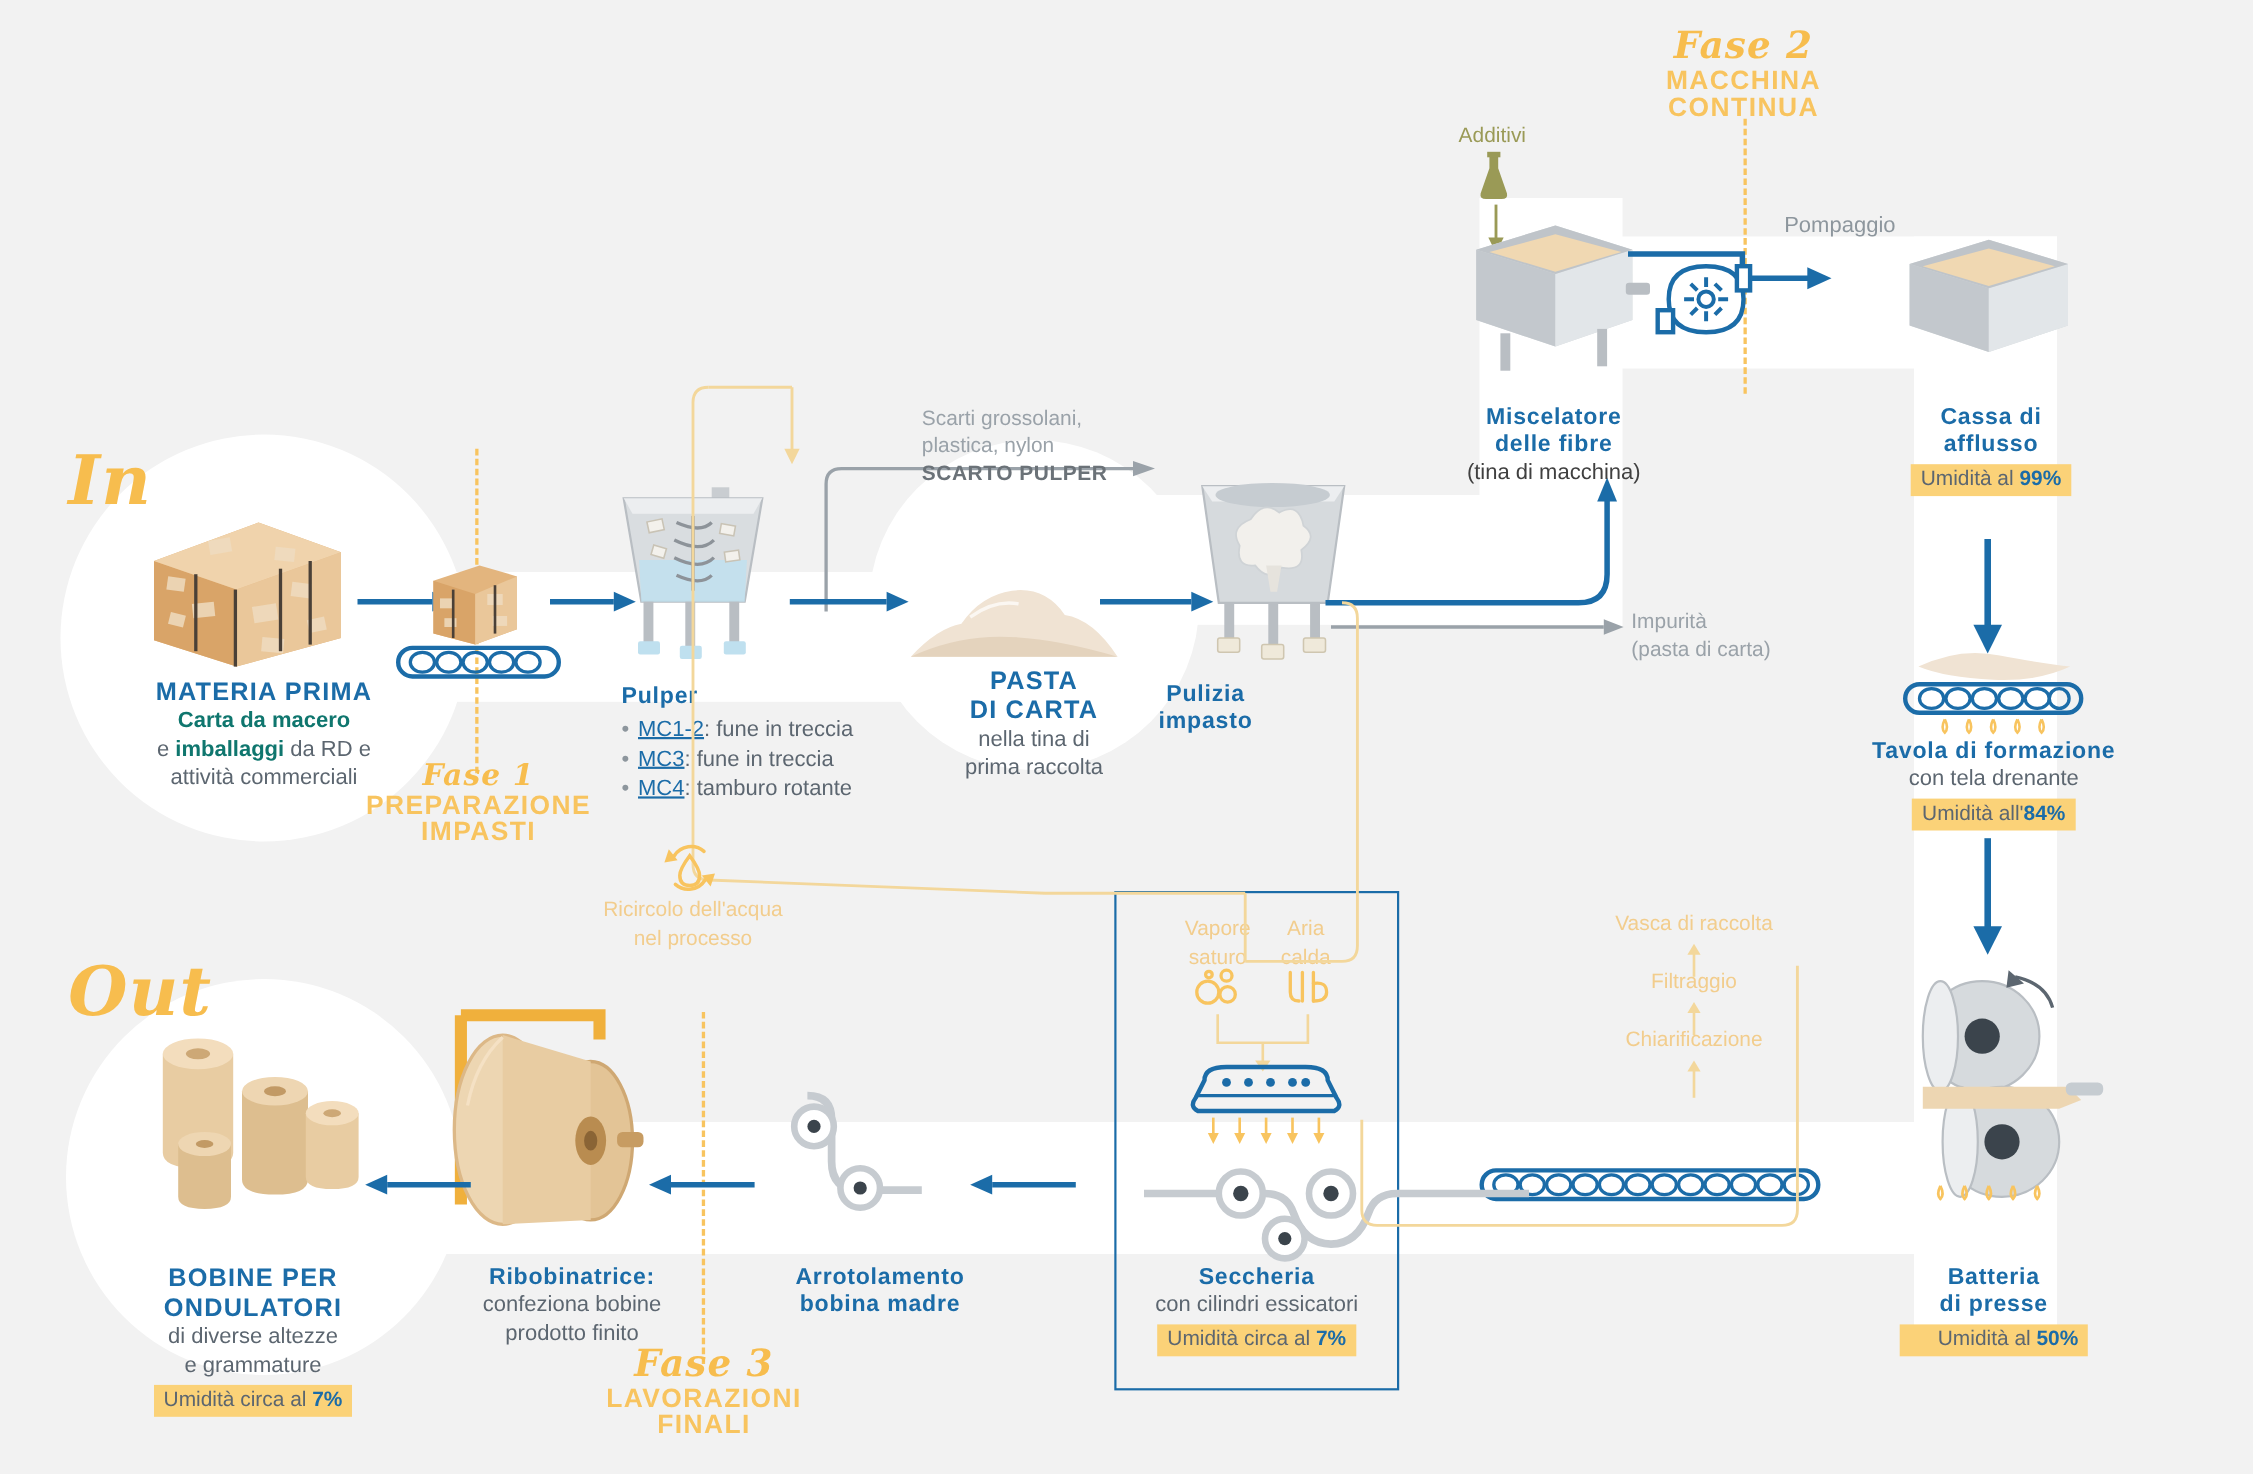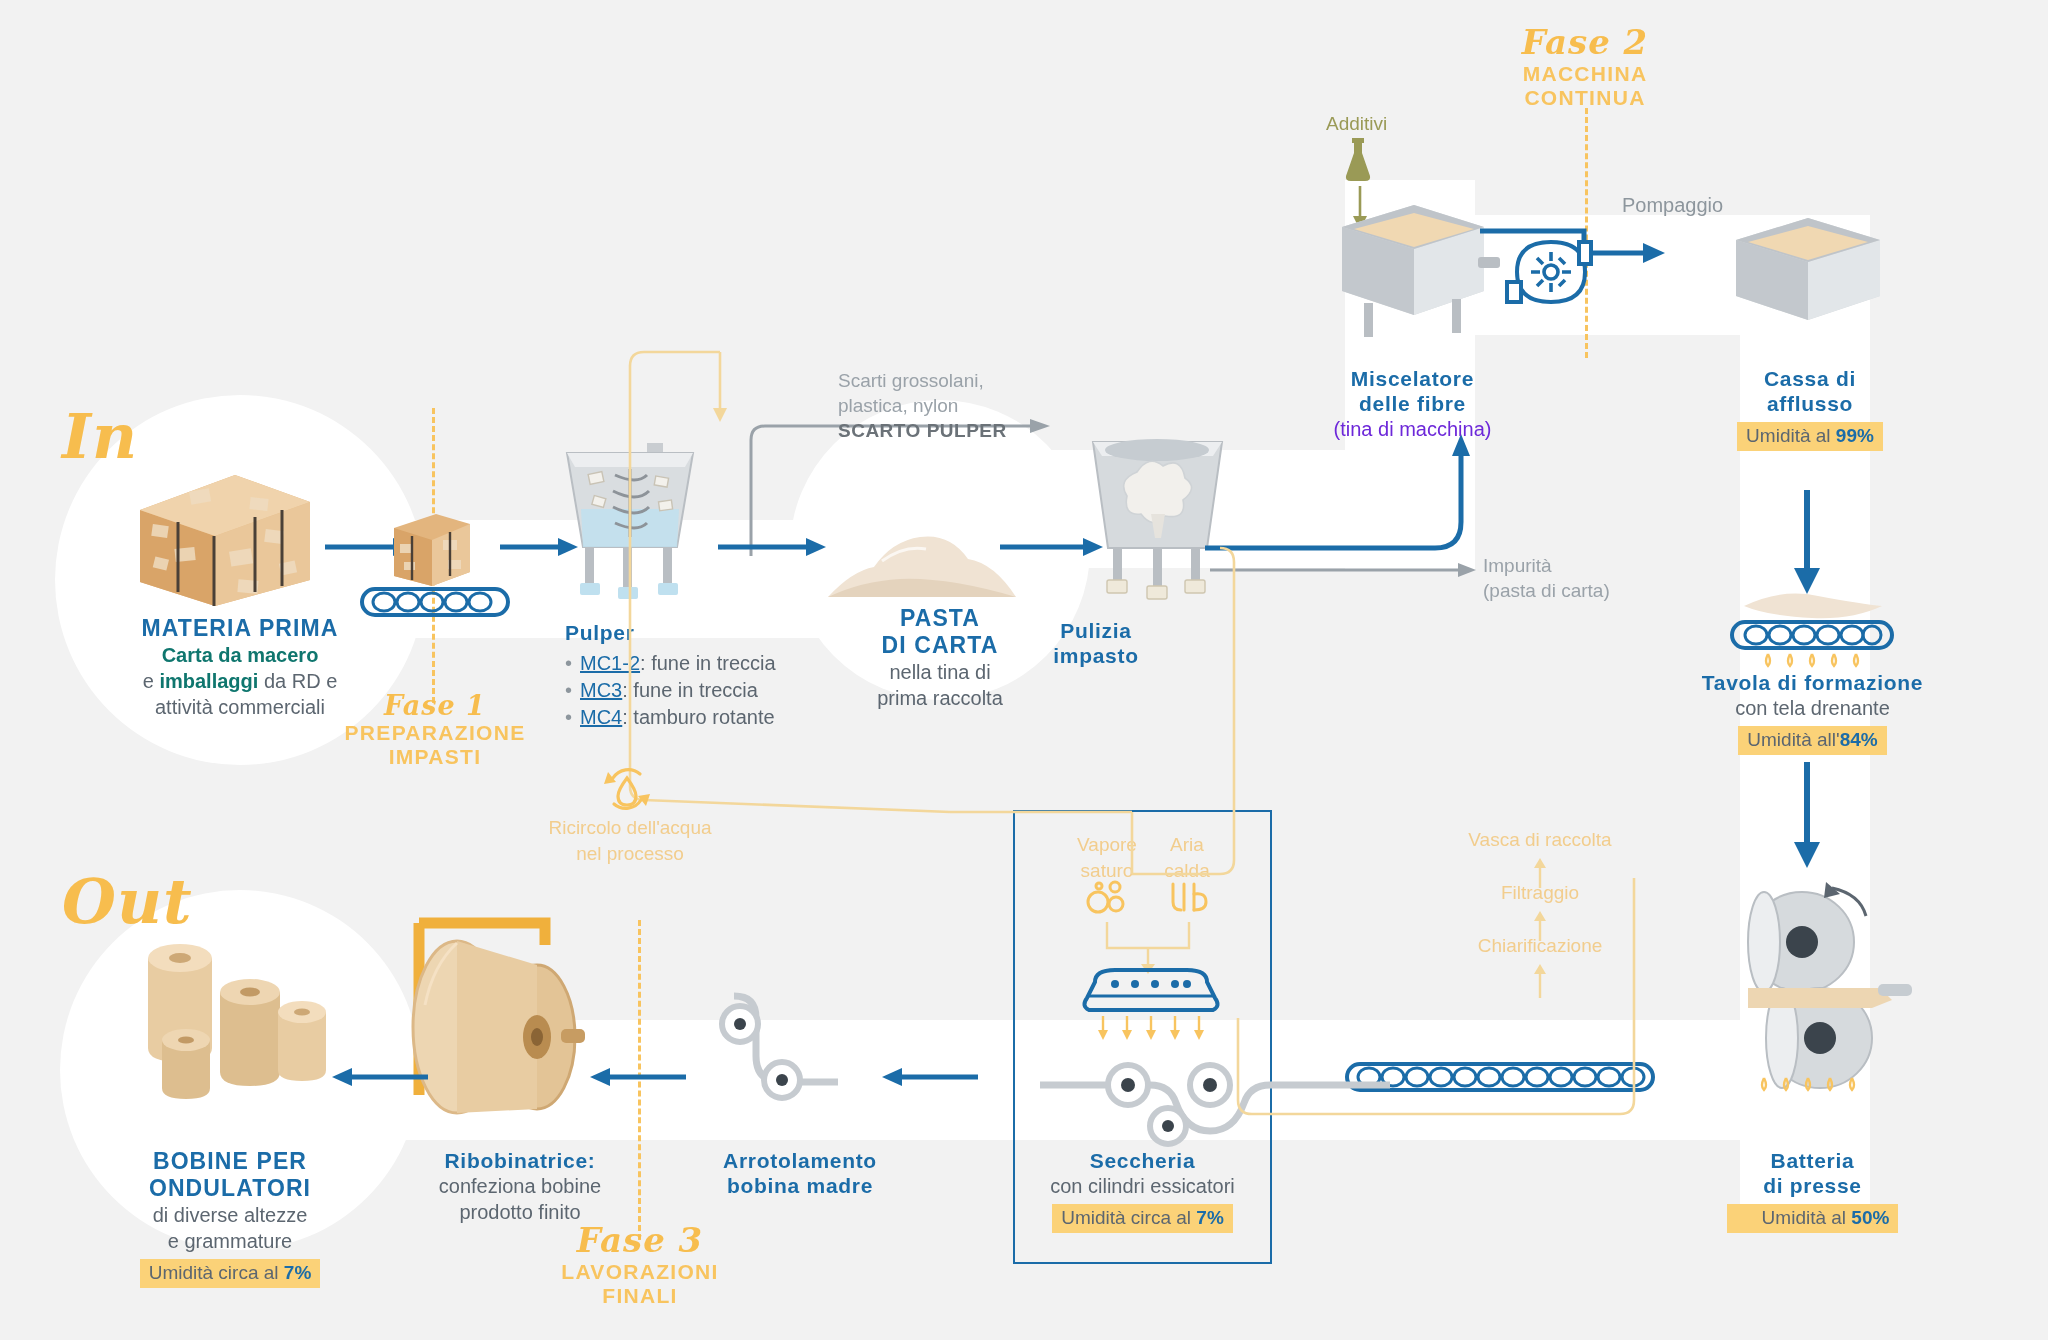--- a/index.html
+++ b/index.html
@@ -15,21 +15,21 @@
   .cap-blue-lg{color:#1b6ca8;font-weight:bold;font-size:23px;line-height:27px;letter-spacing:1.1px;}
   .sub{color:#5c6670;font-size:20px;line-height:26px;}
   .sub b{color:#0f766e;}
   .grey{color:#9aa2a9;font-size:19px;line-height:25px;}
   .grey b{color:#6b7278;font-weight:bold;letter-spacing:.5px;}
   .amber-soft{color:#f2cd8d;font-size:19px;line-height:26px;}
   .olive{color:#9a9a56;font-size:19px;}
 
   .script{font-family:"DejaVu Serif",serif;font-style:italic;color:#f7bd4e;
           font-weight:bold;letter-spacing:1px;}
-  .phase-title{color:#f8c45f;font-weight:bold;font-size:21px;line-height:24px;letter-spacing:1.3px;}
+  .phase-title{color:#f8c45f;font-weight:bold;font-size:24px;line-height:24px;letter-spacing:1.3px;}
 
   .hl{background:#fbd278;color:#5c6670;font-size:19px;padding:3px 9px 4px;display:inline-block;}
   .hl b{color:#1b6ca8;font-weight:bold;}
 
   ul.mc{list-style:none;margin:6px 0 0;padding:0;}
   ul.mc li{font-size:20px;line-height:25px;color:#5c6670;margin-bottom:2px;}
   ul.mc li:before{content:"\2022";color:#8d969d;margin-right:8px;}
   ul.mc u{color:#1b6ca8;}
 
   .dash-v{position:absolute;border-left:3px dashed #f8c45f;}
@@ -263,21 +263,21 @@
   <polygon points="22,34 82,52 142,34 82,18" fill="#f0d8b2"></polygon>
   <rect x="146" y="62" width="22" height="11" rx="3" fill="#b9bec3"></rect>
   <g fill="#b9bec3">
       <rect x="32" y="108" width="9" height="34"></rect>
       <rect x="120" y="104" width="9" height="34"></rect>
     </g>
 </svg>
 <div class="abs ctr" style="left:1305px;top:366px;width:215px;">
   <div class="cap-blue">Miscelatore</div>
   <div class="cap-blue">delle fibre</div>
-  <div class="sub" style="color:#6d28d9;">(tina di macchina)</div>
+  <div class="sub" style="color:#404040;">(tina di macchina)</div>
 </div>
 
 <svg style="left:1480px;top:225px;" width="120" height="60">
   <path d="M0 6 L104 6 L104 52" fill="none" stroke="#1b6ca8" stroke-width="5"></path>
 </svg>
 <svg style="left:1505px;top:228px;" width="180" height="90" viewBox="0 0 180 90">
   <path d="M46 14 q34 0 34 30 q0 30 -34 30 q-34 0 -34 -30 q0 -30 34 -30 Z" fill="#fff" stroke="#1b6ca8" stroke-width="4"></path>
   <g fill="none" stroke="#1b6ca8" stroke-width="3.6">
     <circle cx="46" cy="44" r="7"></circle>
     <path d="M46 24 L46 33 M46 55 L46 64 M26 44 L35 44 M57 44 L66 44"></path>

